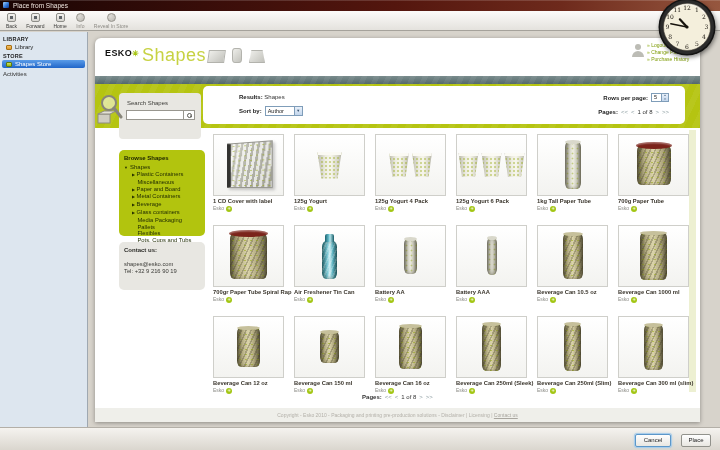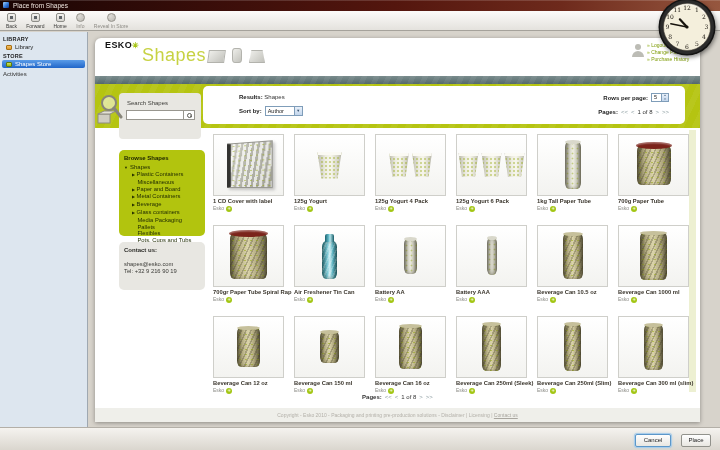--- a/index.html
+++ b/index.html
@@ -46,21 +46,21 @@
   .btn{position:absolute;top:6px;height:13px;font-size:6px;color:#1d1d1d;text-align:center;
     line-height:11px;background:linear-gradient(#fefefe,#e9e7e2);border:1px solid #92928c;border-radius:2px;}
   .btn.default{border-color:#5c97c9;box-shadow:0 0 0 1px #a9cdea, 0 0 3px #8fc0e6;}
   #cancel-btn{right:49px;width:36px;}
   #place-btn{right:9px;width:30px;}
 
   
   .page{position:absolute;left:95px;top:38px;width:605px;height:384px;background:#fff;
     border-radius:6px 6px 0 0;box-shadow:0 1px 4px rgba(0,0,0,.35);}
   .page-header{position:absolute;left:0;top:0;width:605px;height:38px;}
-  .esko-logo{position:absolute;left:10px;top:2px;font-size:9px;font-weight:800;
+  .esko-logo{position:absolute;left:10px;top:10px;font-size:9px;font-weight:800;
     letter-spacing:.4px;color:#111;}
   .esko-logo .logo-star{color:#a6c411;font-weight:700;font-size:8px;}
   .page-title{position:absolute;left:47px;top:7px;font-size:18px;color:#c7d243;letter-spacing:.5px;}
   .hdr-shapes{position:absolute;left:113px;top:10px;display:flex;gap:7px;align-items:flex-end;}
   .hs{background:linear-gradient(135deg,#eeeeea,#c2c2bc);border:1px solid #b3b3ad;}
   .hs.box3d{width:17px;height:13px;transform:skewX(-8deg);}
   .hs.can3d{width:10px;height:15px;border-radius:3px/4px;}
   .hs.bag3d{width:16px;height:13px;clip-path:polygon(15% 0,85% 0,100% 100%,0% 100%);}
   .person-icon{position:absolute;left:537px;top:6px;width:12px;height:13px;}
   .person-icon::before{content:'';position:absolute;left:3px;top:0;width:6px;height:6px;border-radius:50%;background:#bcbcb5;}

